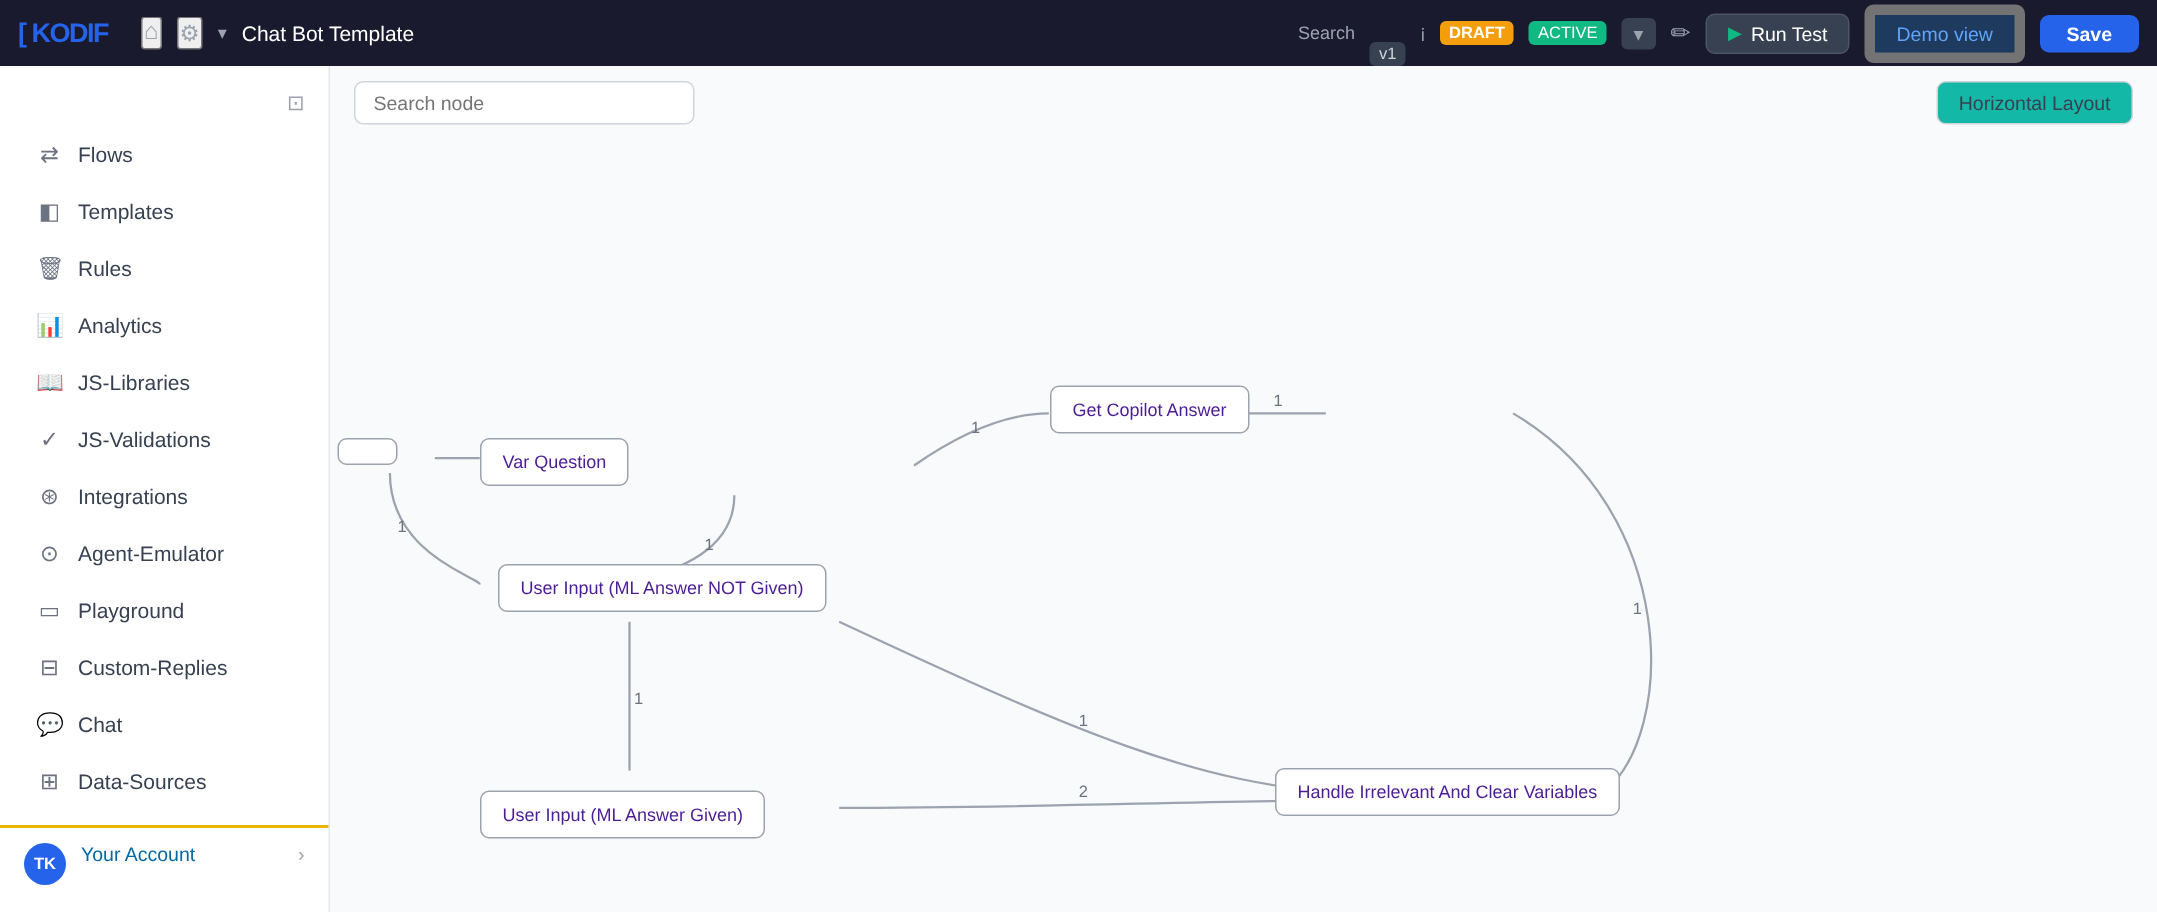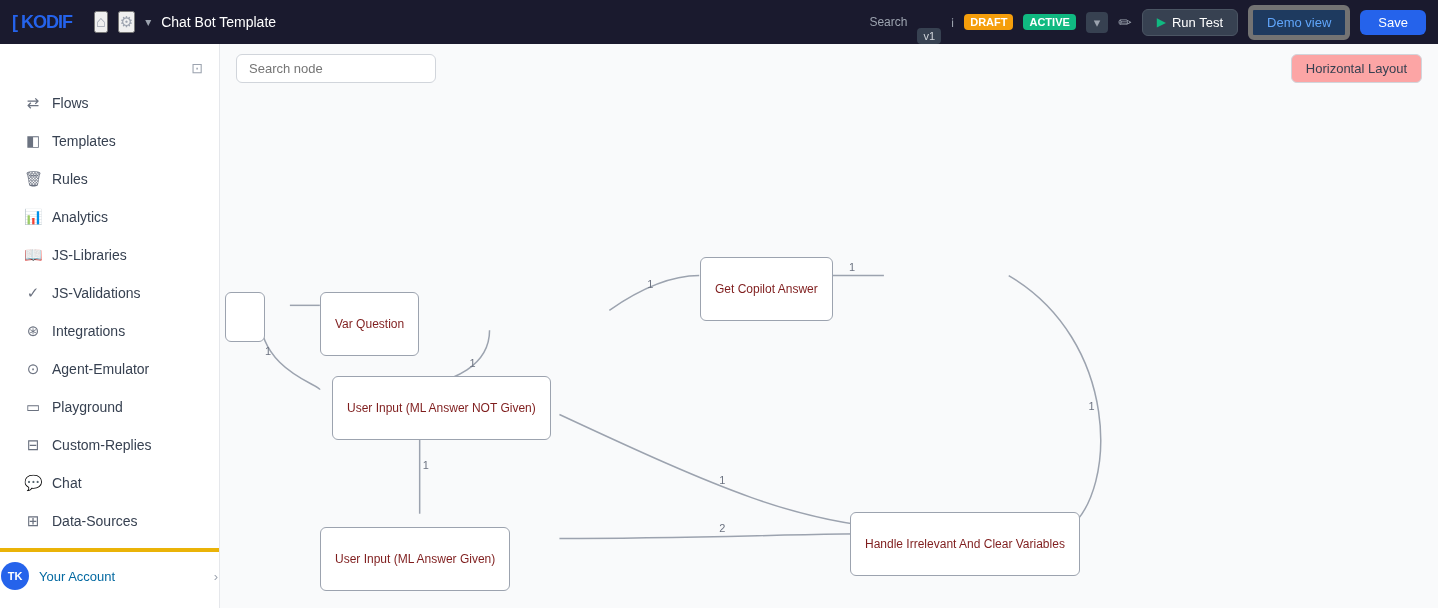--- a/index.html
+++ b/index.html
@@ -17,27 +17,27 @@
     }
     .navbar-logo { color: #2563eb; font-weight: 900; font-size: 18px; letter-spacing: -1px; display: flex; align-items: center; gap: 4px; }
     .navbar-home-icon { color: #9ca3af; font-size: 16px; margin-left: 12px; cursor: pointer; }
     .navbar-gear-icon { color: #9ca3af; font-size: 15px; cursor: pointer; }
     .navbar-chevron { color: #9ca3af; font-size: 12px; cursor: pointer; }
     .navbar-title { color: #fff; font-size: 14px; font-weight: 500; }
     .navbar-spacer { flex: 1; }
     .navbar-version-label { color: #9ca3af; font-size: 12px; }
     .navbar-version-badge { background: #374151; color: #d1d5db; font-size: 11px; padding: 2px 6px; border-radius: 4px; margin-top: 28px; }
     .navbar-draft-badge { background: #f59e0b; color: #fff; font-size: 11px; padding: 2px 6px; border-radius: 4px; font-weight: 600; }
-    .navbar-active-badge { background: #10b981; color: #fff; font-size: 11px; padding: 2px 6px; border-radius: 4px; font-weight: 700; }
+    .navbar-active-badge { background: #10b981; color: #fff; font-size: 11px; padding: 2px 6px; border-radius: 4px; font-weight: 400; }
     .navbar-ellipsis-btn { background: #374151; border: none; color: #9ca3af; padding: 3px 8px; border-radius: 4px; cursor: pointer; font-size: 13px; }
     .navbar-edit-btn { background: none; border: none; color: #9ca3af; cursor: pointer; font-size: 16px; }
     .navbar-run-btn { background: #374151; border: 1px solid #4b5563; color: #fff; padding: 5px 14px; border-radius: 6px; cursor: pointer; font-size: 13px; display: flex; align-items: center; gap: 6px; }
     .navbar-run-btn .play-icon { color: #10b981; font-size: 12px; }
-    .navbar-demo-btn { background: #1e3a5f; border: 5px solid #737373; color: #60a5fa; padding: 5px 14px; border-radius: 6px; cursor: pointer; font-size: 13px; }
-    .navbar-save-btn { background: #2563eb; border: none; color: #fff; padding: 5px 18px; border-radius: 6px; cursor: pointer; font-size: 13px; font-weight: 400; }
+    .navbar-demo-btn { background: #1e3a5f; border: 7px solid #737373; color: #60a5fa; padding: 5px 14px; border-radius: 6px; cursor: pointer; font-size: 13px; }
+    .navbar-save-btn { background: #2563eb; border: none; color: #fff; padding: 5px 18px; border-radius: 6px; cursor: pointer; font-size: 13px; font-weight: 700; }
 
     
     .main-layout { display: flex; flex: 1; overflow: hidden; }
 
     
     .sidebar {
       width: 220px;
       background: #fff;
       border-right: 1px solid #e5e7eb;
       display: flex;
@@ -52,24 +52,24 @@
       padding: 9px 16px;
       cursor: pointer;
       color: #374151;
       font-size: 14px;
       border-radius: 6px;
       margin: 1px 8px;
     }
     .sidebar-item-icon { width: 18px; text-align: center; color: #6b7280; font-size: 15px; }
     .sidebar-footer {
       margin-top: auto;
-      border-top: 4px solid #eab308;
-      padding: 10px 1px;
-      display: flex;
-      align-items: center;
+      border-top: 2px solid #eab308;
+      padding: 10px 16px;
+      display: flex;
+      align-items: flex-start;
       gap: 10px;
       cursor: pointer;
     }
     .sidebar-avatar { width: 28px; height: 28px; background: #2563eb; border-radius: 50%; color: #fff; font-size: 11px; font-weight: 700; display: flex; align-items: center; justify-content: center; }
     .sidebar-account-label { font-size: 13px; color: #0369a1; flex: 1; }
     .sidebar-chevron-right { color: #9ca3af; font-size: 13px; }
     .sidebar-collapse-btn { margin-left: auto; padding: 4px 8px; background: none; border: none; cursor: pointer; color: #9ca3af; font-size: 14px; }
 
     
     .canvas-area {
@@ -89,26 +89,26 @@
       right: 0;
       z-index: 10;
     }
     .search-input {
       border: 1px solid #d1d5db;
       background: #fff;
       border-radius: 6px;
       padding: 6px 12px;
       font-size: 13px;
       color: #9ca3af;
-      width: 200px;
+      width: 227px;
       outline: none;
     }
     .layout-btn {
       margin-left: auto;
-      background: #fca5a5;
+      background: #14b8a6;
       border: 1px solid #d1d5db;
       padding: 6px 14px;
       border-radius: 6px;
       font-size: 13px;
       color: #374151;
       cursor: pointer;
     }
 
     
     .flow-canvas {
@@ -116,23 +116,23 @@
       top: 48px;
       left: 0;
       right: 0;
       bottom: 0;
     }
     .flow-node {
       position: absolute;
       background: #fff;
       border: 1.5px solid #9ca3af;
       border-radius: 6px;
-      padding: 24px 14px;
+      padding: 8px 14px;
       font-size: 12px;
-      color: #7f1d1d;
+      color: #4c1d95;
       white-space: nowrap;
       cursor: pointer;
     }
 
     
     .flow-svg {
       position: absolute;
       top: 0;
       left: 0;
       width: 100%;

